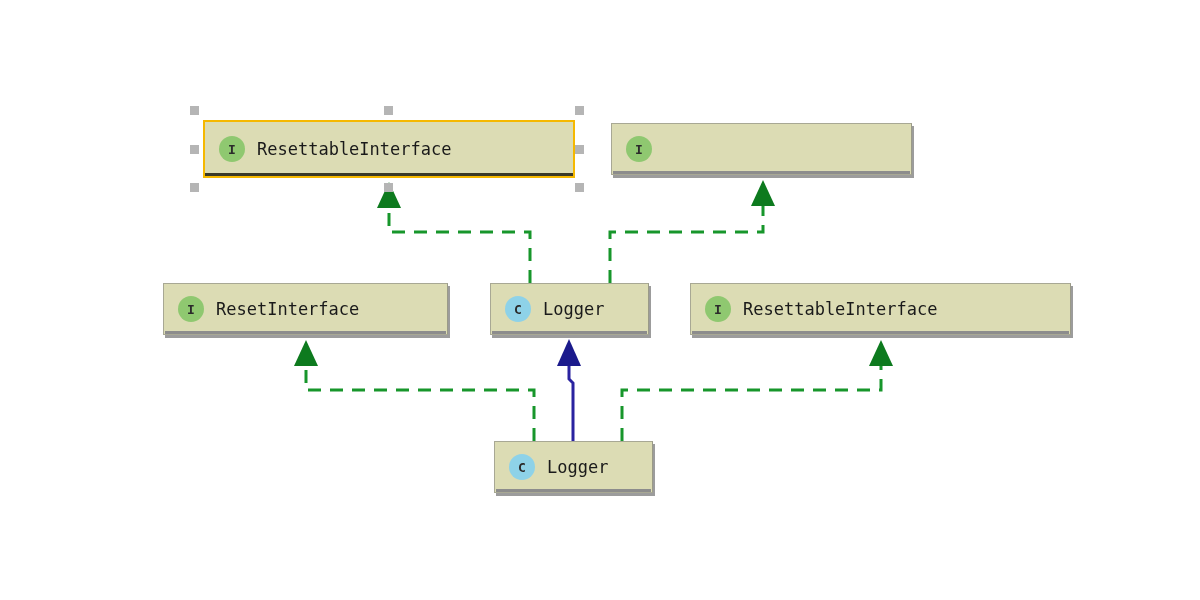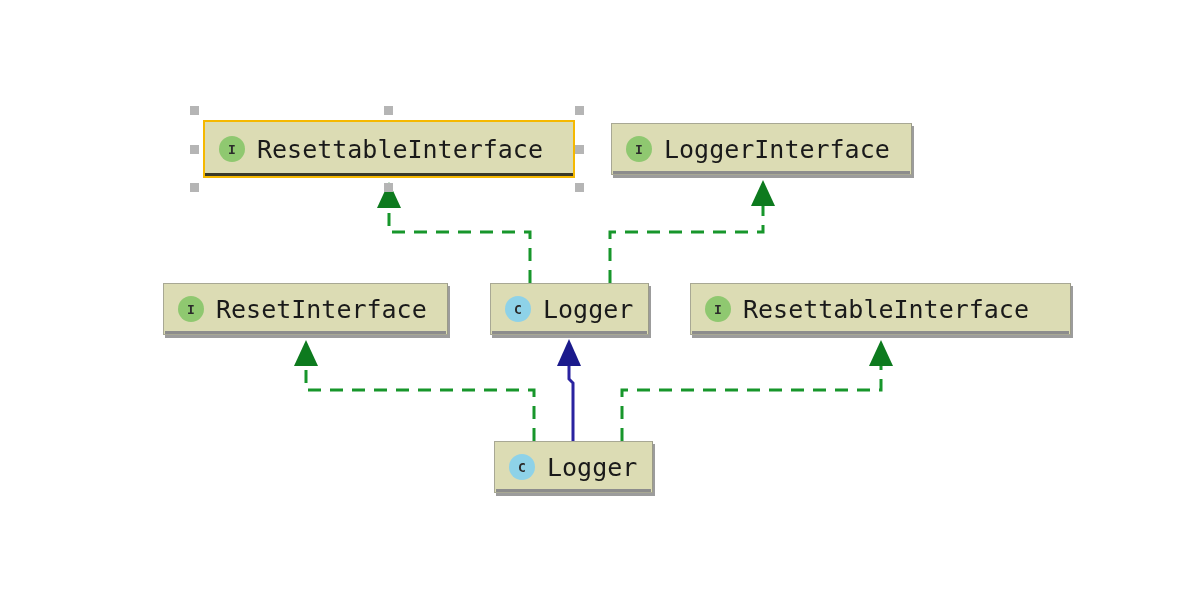--- a/index.html
+++ b/index.html
@@ -65,21 +65,21 @@
     color: #2b2b2b;
     margin-right: 12px;
     position: relative;
     z-index: 2;
   }
   .badge.iface { background: #8fc870; }
   .badge.klass { background: #8ed2e8; }
 
   .node-label {
     font-family: "DejaVu Sans Mono", monospace;
-    font-size: 25px;
+    font-size: 17px;
     color: #1a1a1a;
     letter-spacing: 0px;
     white-space: nowrap;
     position: relative;
     z-index: 2;
     line-height: 1;
   }
 
   
   .handle {
@@ -152,21 +152,20 @@
     </div>
 
   <div id="node-layer">
       <div class="node selected" style="left: 203px; top: 120px; width: 372px; height: 58px;">
         <span class="badge iface">I</span>
         <span class="node-label">ResettableInterface</span>
         <div class="underline"></div>
       </div>
       <div class="node" style="left: 611px; top: 123px; width: 301px; height: 52px;">
         <span class="badge iface">I</span>
-        <span class="node-label">LoggerInterface</span>
         <div class="underline"></div>
       </div>
       <div class="node" style="left: 163px; top: 283px; width: 285px; height: 52px;">
         <span class="badge iface">I</span>
         <span class="node-label">ResetInterface</span>
         <div class="underline"></div>
       </div>
       <div class="node" style="left: 490px; top: 283px; width: 159px; height: 52px;">
         <span class="badge klass">C</span>
         <span class="node-label">Logger</span>

